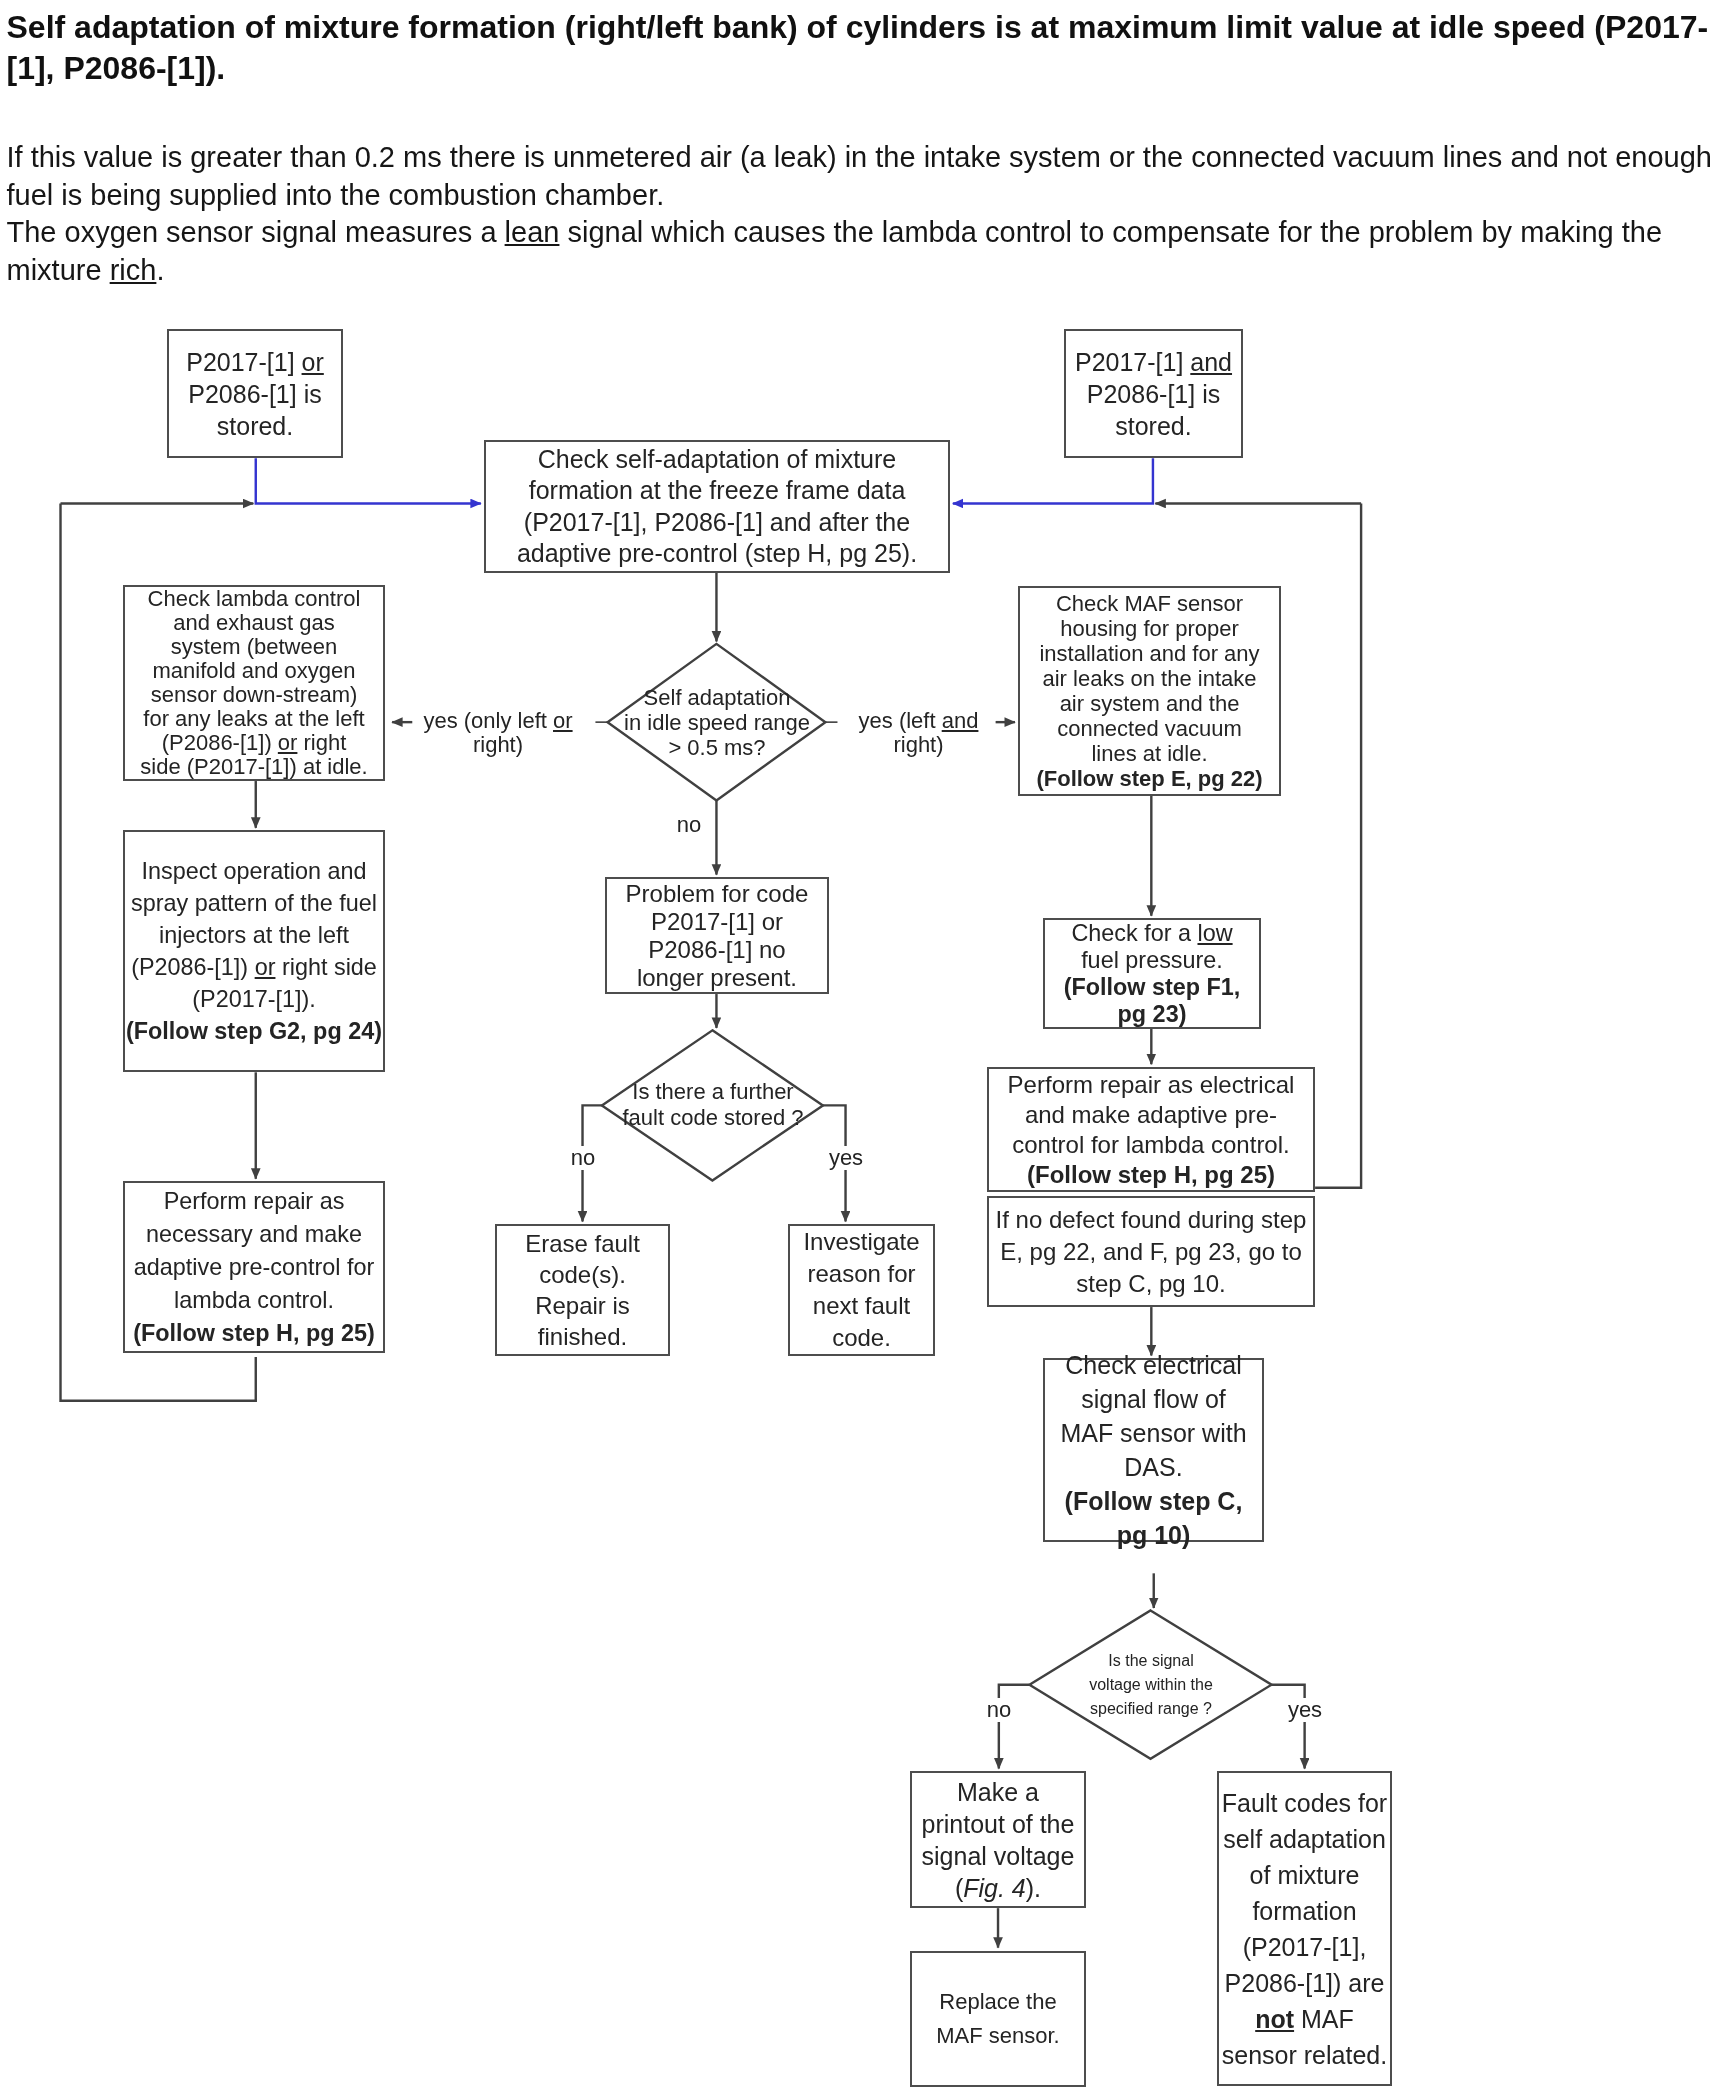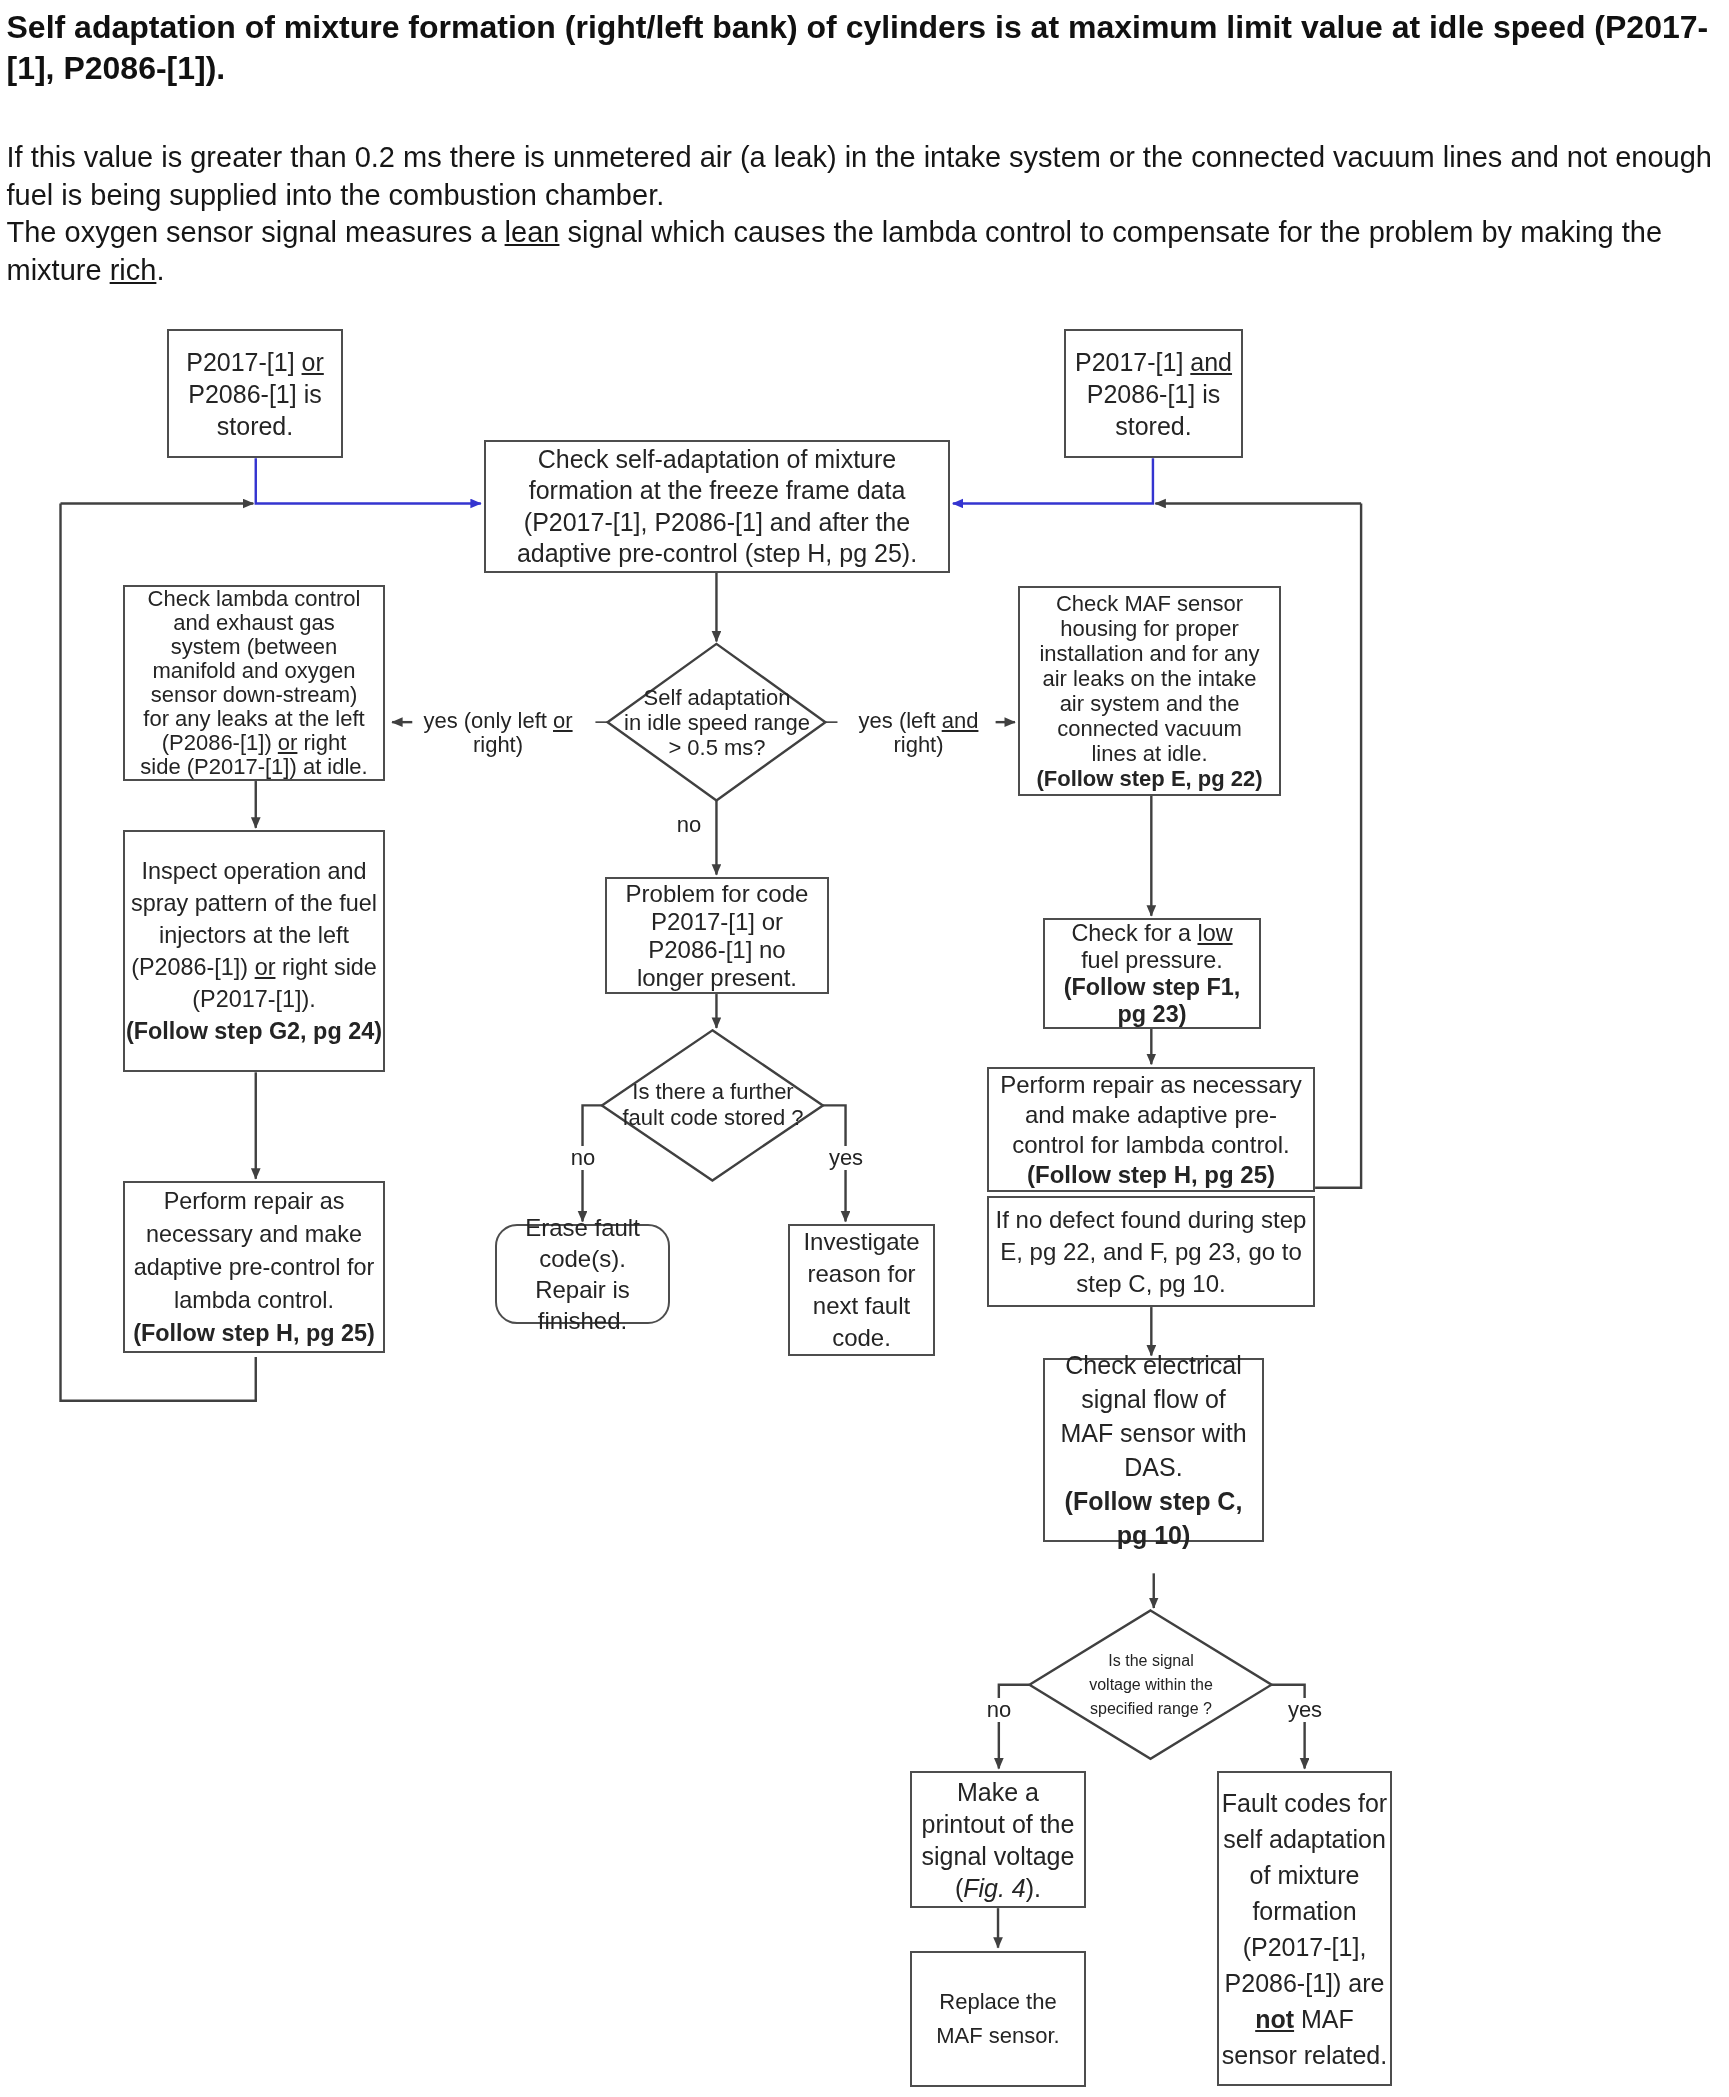--- a/index.html
+++ b/index.html
@@ -85,35 +85,35 @@
 <div class="node" style="left:123px;top:830px;width:262px;height:242px;font-size:23.4px;line-height:32px;">
     <span><span>Inspect operation and</span><br><span>spray pattern of the fuel</span><br><span>injectors at the left</span><br><span>(P2086-[1]) </span><span style="text-decoration: underline;">or</span><span> right side</span><br><span>(P2017-[1]).</span><br><span style="font-weight: bold;">(Follow step G2, pg 24)</span></span>
   </div>
 <div class="node" style="left:123px;top:1181px;width:262px;height:172px;font-size:23.4px;line-height:33px;align-items:center;">
     <span><span>Perform repair as</span><br><span>necessary and make</span><br><span>adaptive pre-control for</span><br><span>lambda control.</span><br><span style="font-weight: bold;">(Follow step H, pg 25)</span></span>
   </div>
 
 <div class="node" style="left:605px;top:877px;width:224px;height:117px;font-size:24px;line-height:28px;">
     <span><span>Problem for code</span><br><span>P2017-[1] or</span><br><span>P2086-[1] no</span><br><span>longer present.</span></span>
   </div>
-<div class="node" style="left:495px;top:1224px;width:175px;height:100px;font-size:24px;line-height:31px;border-radius:22px;">
+<div class="node" style="left:495px;top:1224px;width:175px;height:132px;font-size:24px;line-height:31px;">
     <span><span>Erase fault</span><br><span>code(s).</span><br><span>Repair is</span><br><span>finished.</span></span>
   </div>
 <div class="node" style="left:788px;top:1224px;width:147px;height:132px;font-size:24px;line-height:32px;">
     <span><span>Investigate</span><br><span>reason for</span><br><span>next fault code.</span></span>
   </div>
 
 <div class="node" style="left:1018px;top:586px;width:263px;height:210px;font-size:22px;line-height:25px;">
     <span><span>Check  MAF sensor</span><br><span>housing for proper</span><br><span>installation and  for any</span><br><span>air leaks on the intake</span><br><span>air system and the</span><br><span>connected vacuum</span><br><span>lines at idle.</span><br><span style="font-weight: bold;">(Follow step E, pg 22)</span></span>
   </div>
 <div class="node" style="left:1043px;top:918px;width:218px;height:111px;font-size:23.4px;line-height:27px;">
     <span><span>Check for a </span><span style="text-decoration: underline;">low</span><br><span>fuel pressure.</span><br><span style="font-weight: bold;">(Follow step F1,</span><br><span style="font-weight: bold;">pg 23)</span></span>
   </div>
 <div class="node" style="left:987px;top:1067px;width:328px;height:125px;font-size:24px;line-height:30px;">
-    <span><span>Perform repair as necessary</span><br><span>and make adaptive pre-</span><br><span>control for lambda control.</span><br><span style="font-weight: bold;">(Follow step H, pg 25)</span></span>
+    <span><span>Perform repair as electrical</span><br><span>and make adaptive pre-</span><br><span>control for lambda control.</span><br><span style="font-weight: bold;">(Follow step H, pg 25)</span></span>
   </div>
 <div class="node" style="left:987px;top:1196px;width:328px;height:111px;font-size:24px;line-height:32px;">
     <span><span>If no defect found during step</span><br><span>E, pg 22, and F, pg 23, go to</span><br><span>step C, pg 10.</span></span>
   </div>
 <div class="node" style="left:1043px;top:1358px;width:221px;height:184px;font-size:25px;line-height:34px;">
     <span><span>Check electrical</span><br><span>signal flow of</span><br><span>MAF sensor with</span><br><span>DAS.</span><br><span style="font-weight: bold;">(Follow step C,</span><br><span style="font-weight: bold;">pg 10)</span></span>
   </div>
 
 <div class="node" style="left:910px;top:1771px;width:176px;height:137px;font-size:25px;line-height:32px;">
     <span><span>Make a</span><br><span>printout of the</span><br><span>signal voltage</span><br><span>(</span><span style="font-style: italic;">Fig. 4</span><span>).</span></span>

